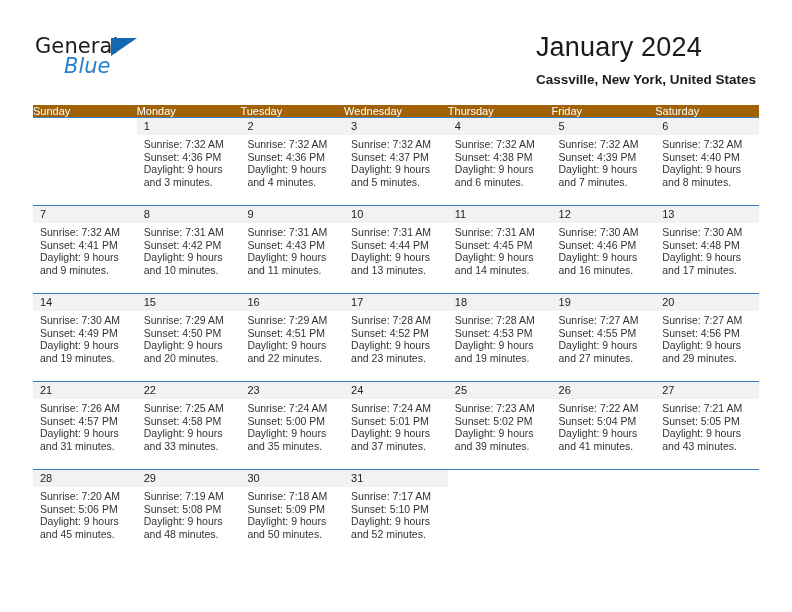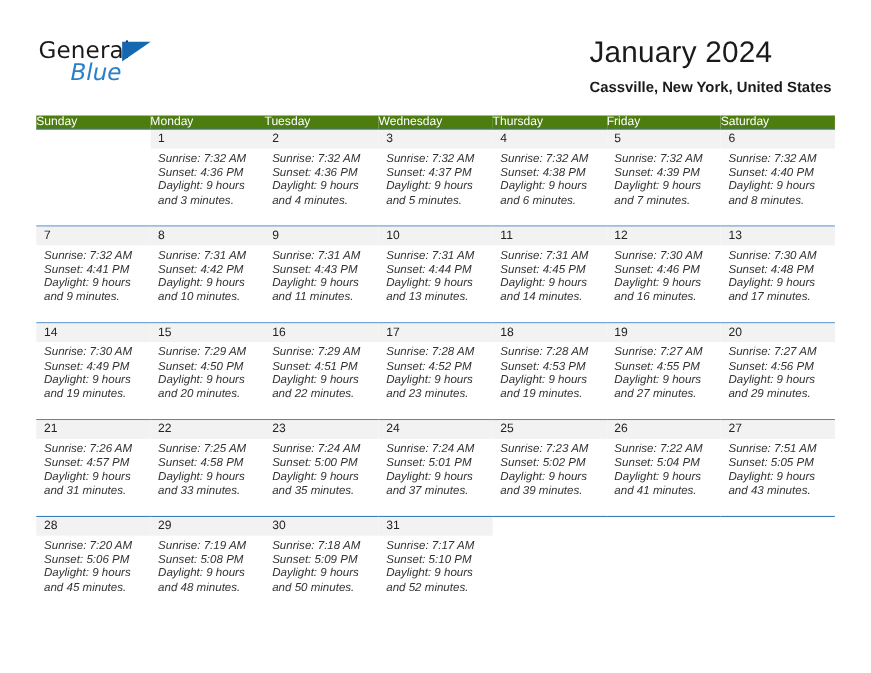--- a/index.html
+++ b/index.html
@@ -99,21 +99,21 @@
     top: 105px;
     width: 726px;
     border-collapse: collapse;
     table-layout: fixed;
   }
   .calendar th, .calendar td {
     padding: 0;
     margin: 0;
   }
   thead th {
-    background: #4d7c0f;
+    background: #a16207;
     color: #ffffff;
     font-size: 11px;
     font-weight: 400;
     text-align: left;
     padding: 5px 0 5px 7px;
     height: 11px;
     line-height: 12px;
     box-sizing: content-box;
   }
   tbody td {
@@ -137,21 +137,20 @@
     color: #222222;
   }
   td.empty .daynum-band {
     background: #ffffff;
   }
   .cell-lines {
     padding: 3px 6px 0 7px;
     font-size: 10.5px;
     line-height: 12.6px;
     color: #333333;
-    font-style: italic;
   }
   .cell-lines div {
     white-space: nowrap;
   }
 </style>
 </head>
 <body>
 
 <div class="page">
 
@@ -479,21 +478,21 @@
                 <div>Sunset: 5:04 PM</div>
                 <div>Daylight: 9 hours</div>
                 <div>and 41 minutes.</div>
               </div>
             </div>
           </td>
           <td>
             <div class="cell-inner">
               <div class="daynum-band">27</div>
               <div class="cell-lines">
-                <div>Sunrise: 7:51 AM</div>
+                <div>Sunrise: 7:21 AM</div>
                 <div>Sunset: 5:05 PM</div>
                 <div>Daylight: 9 hours</div>
                 <div>and 43 minutes.</div>
               </div>
             </div>
           </td>
         </tr>
         <tr>
           <td>
             <div class="cell-inner">

